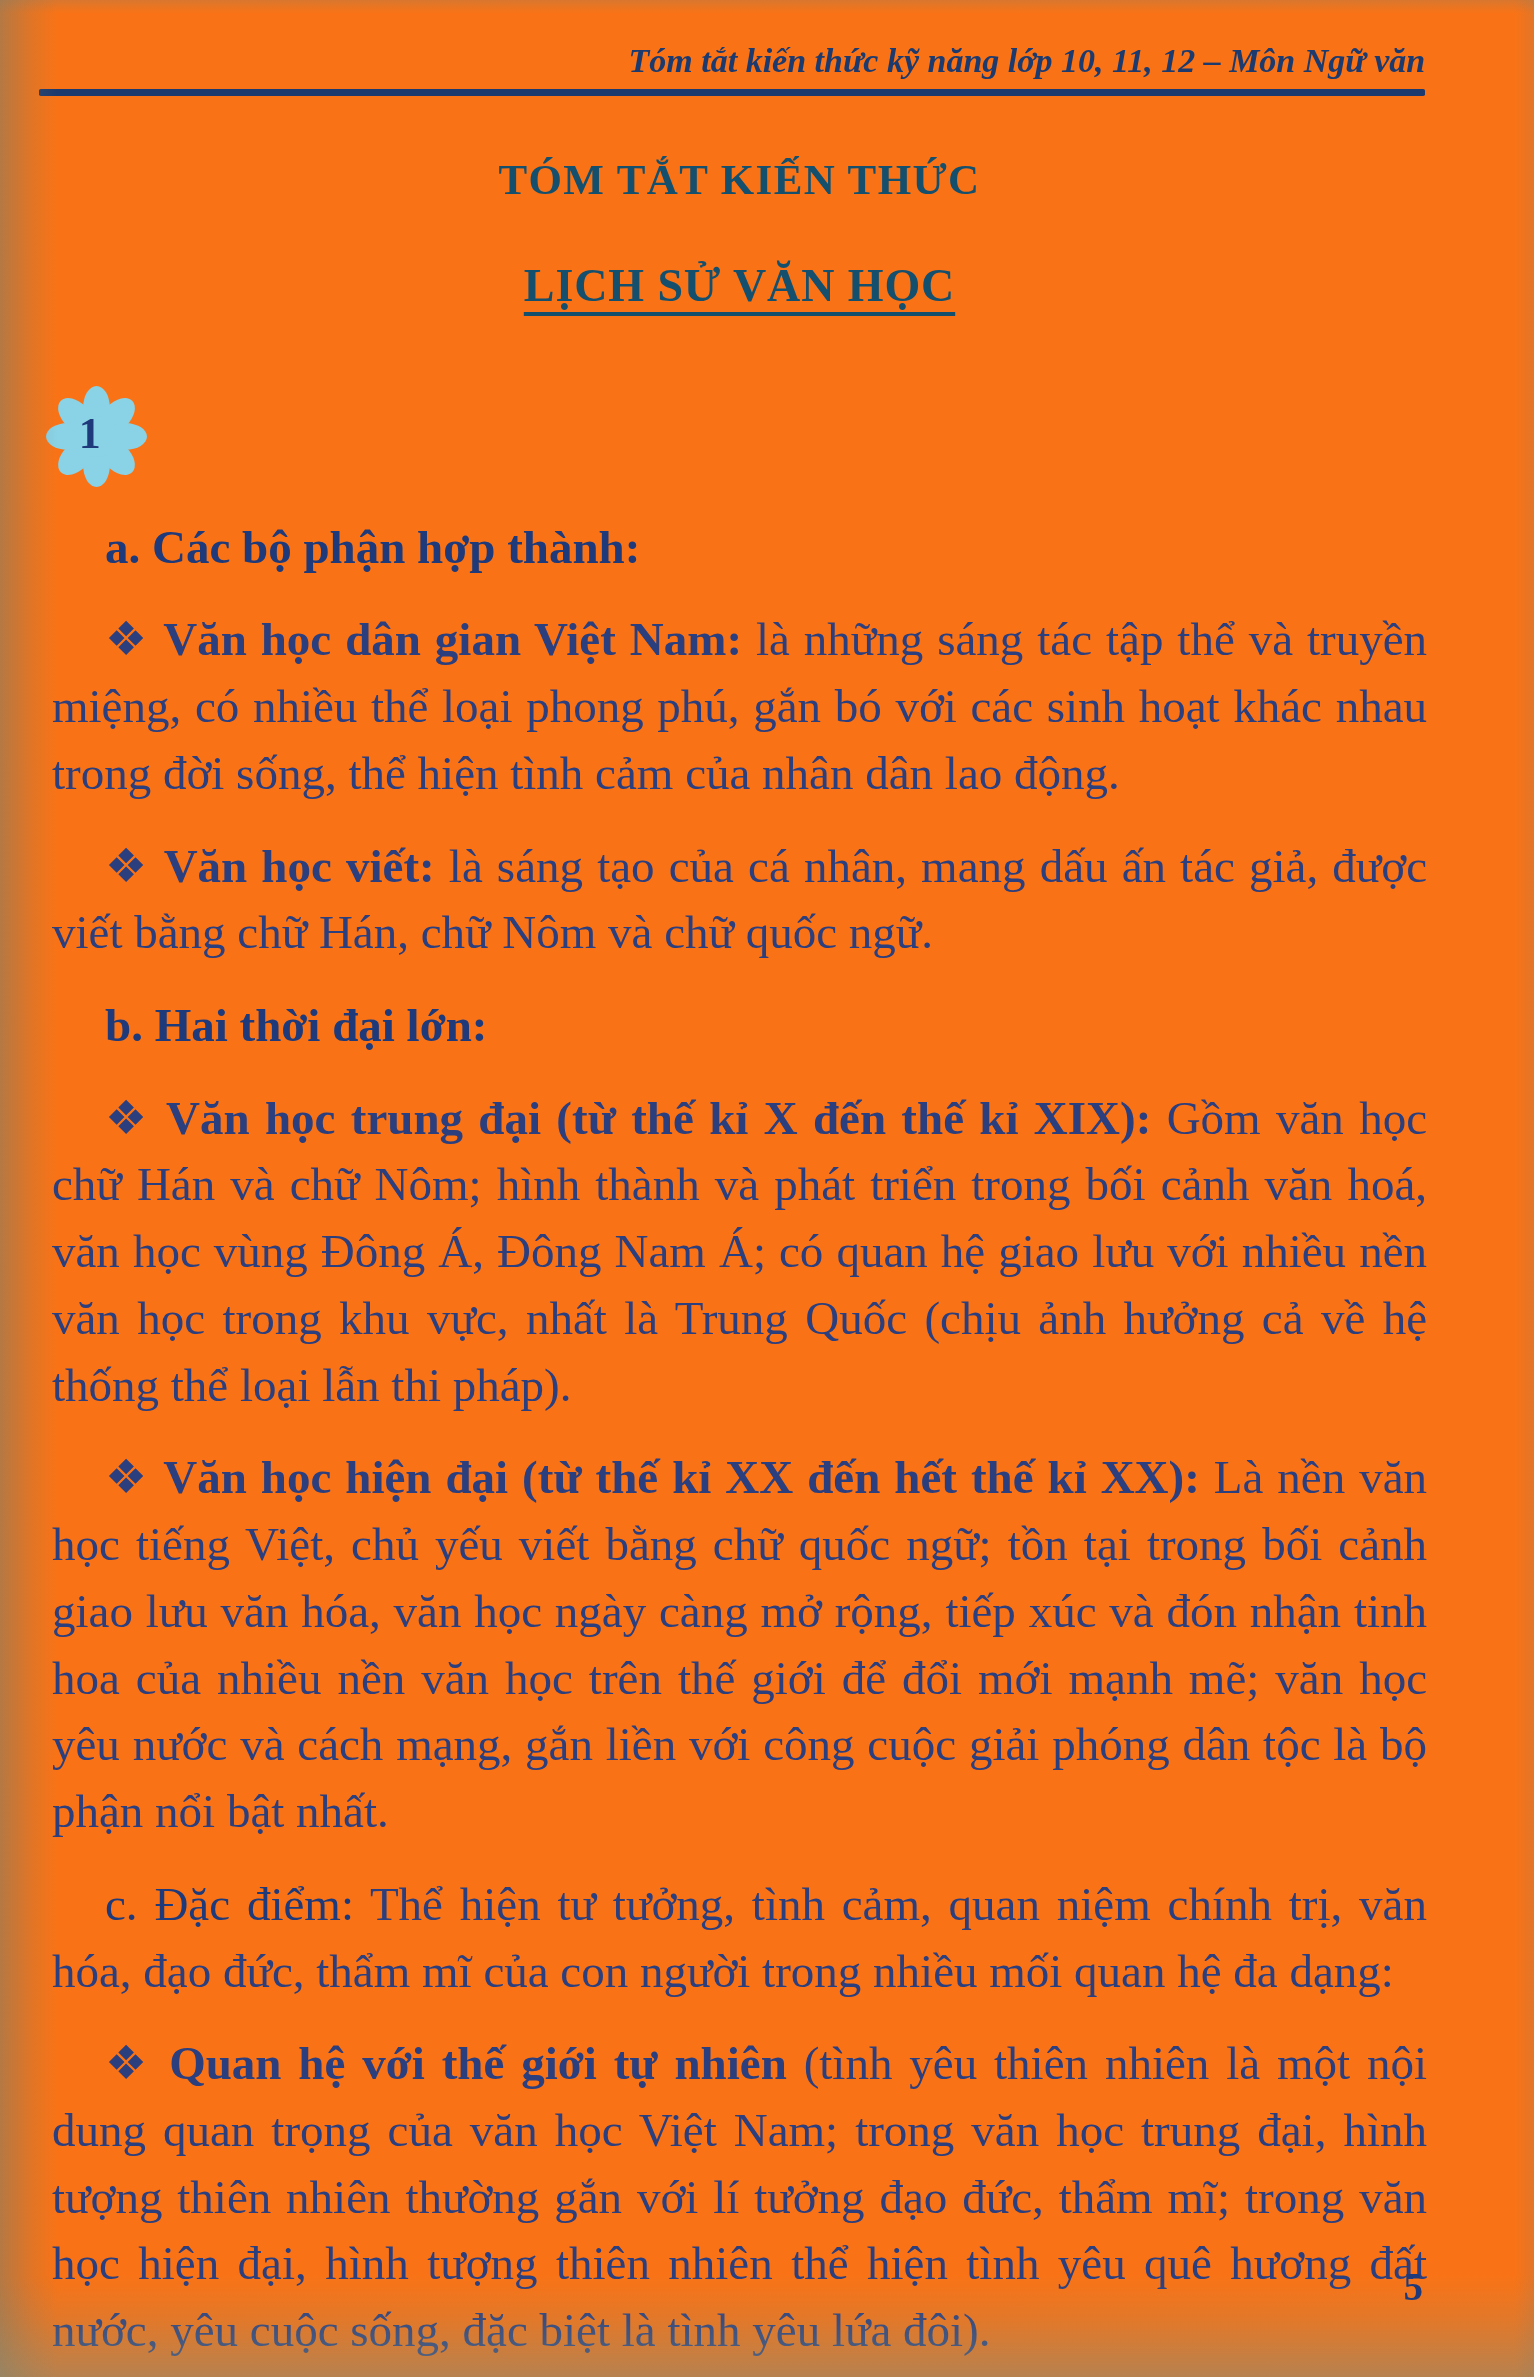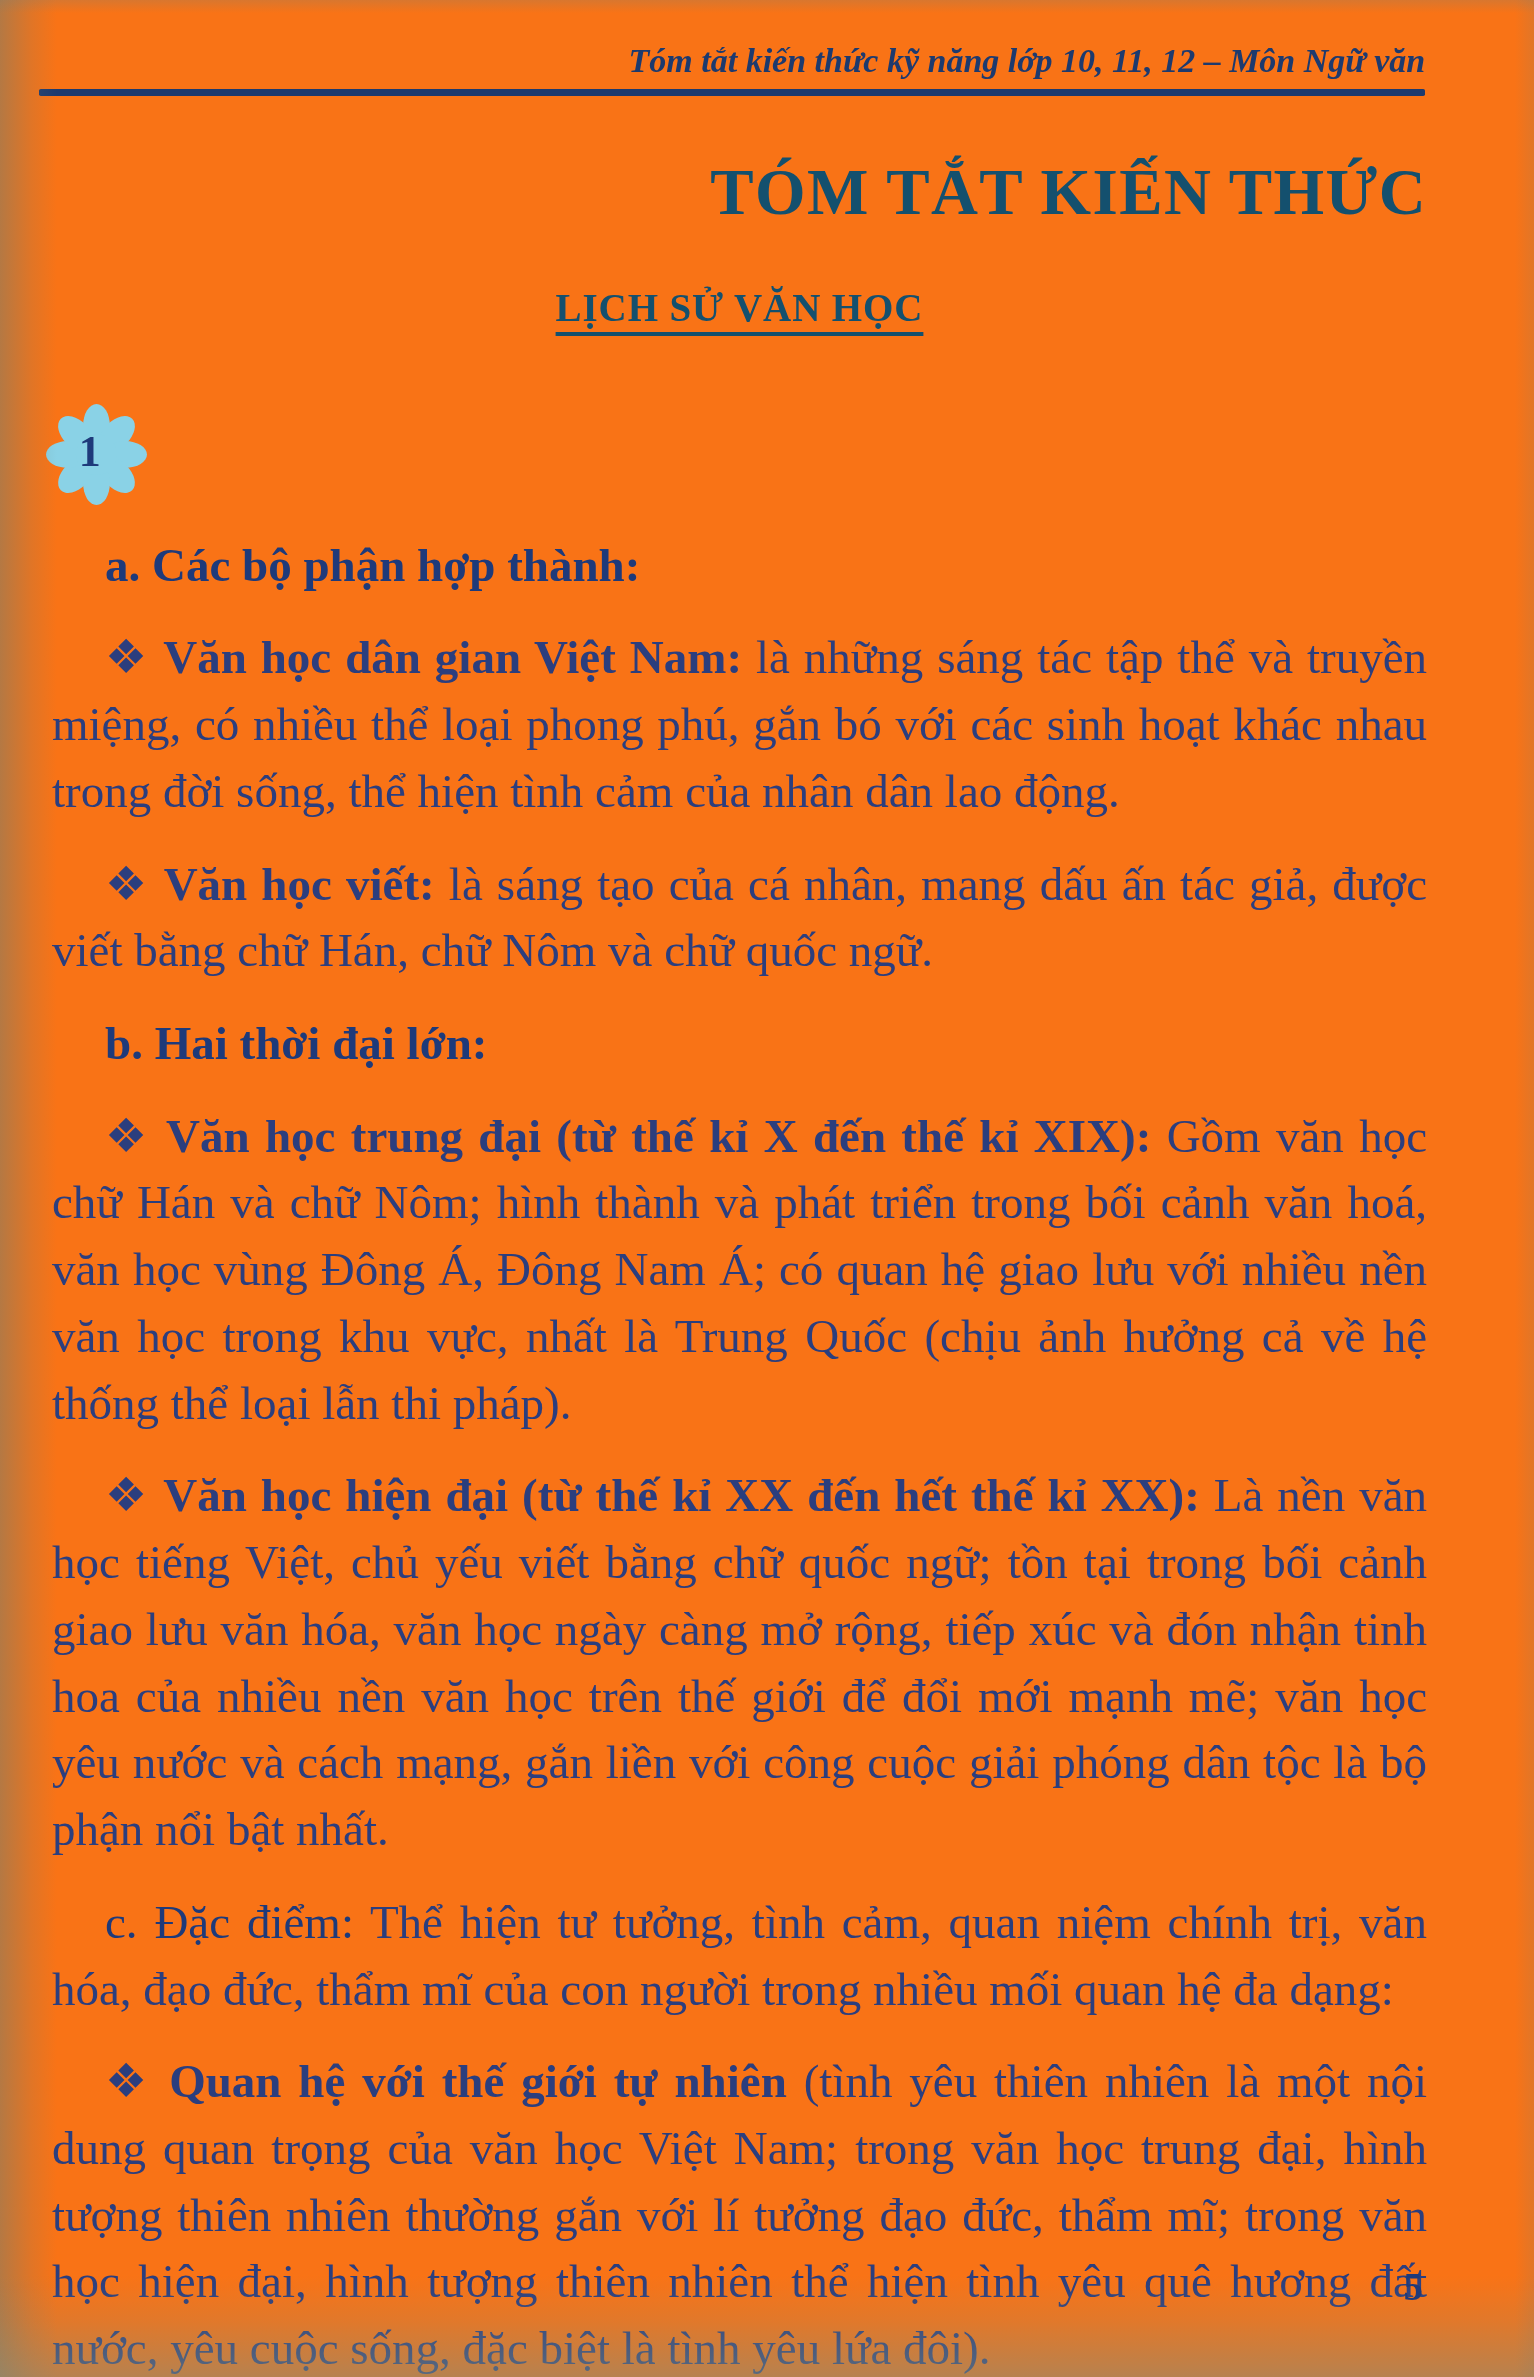--- a/index.html
+++ b/index.html
@@ -48,30 +48,30 @@
   .head-rule {
     height: 6.4px;
     background: #1d3a6e;
     margin-top: 9.2px;
     margin-left: -13px;
     border-radius: 1.8px;
   }
 
   .main-title {
     margin: 59px 0 0 0;
-    text-align: right;
-    font-size: 65px;
+    text-align: center;
+    font-size: 43px;
     font-weight: bold;
     letter-spacing: 1.4px;
     color: #14506e;
   }
   .sub-title {
     margin: 55px 0 0 0;
     text-align: center;
-    font-size: 39px;
+    font-size: 46px;
     font-weight: bold;
     letter-spacing: 0.9px;
     color: #14506e;
     text-decoration: underline;
     text-decoration-thickness: 3.7px;
     text-underline-offset: 11px;
   }
 
   .section-head {
     margin-top: 73px;

